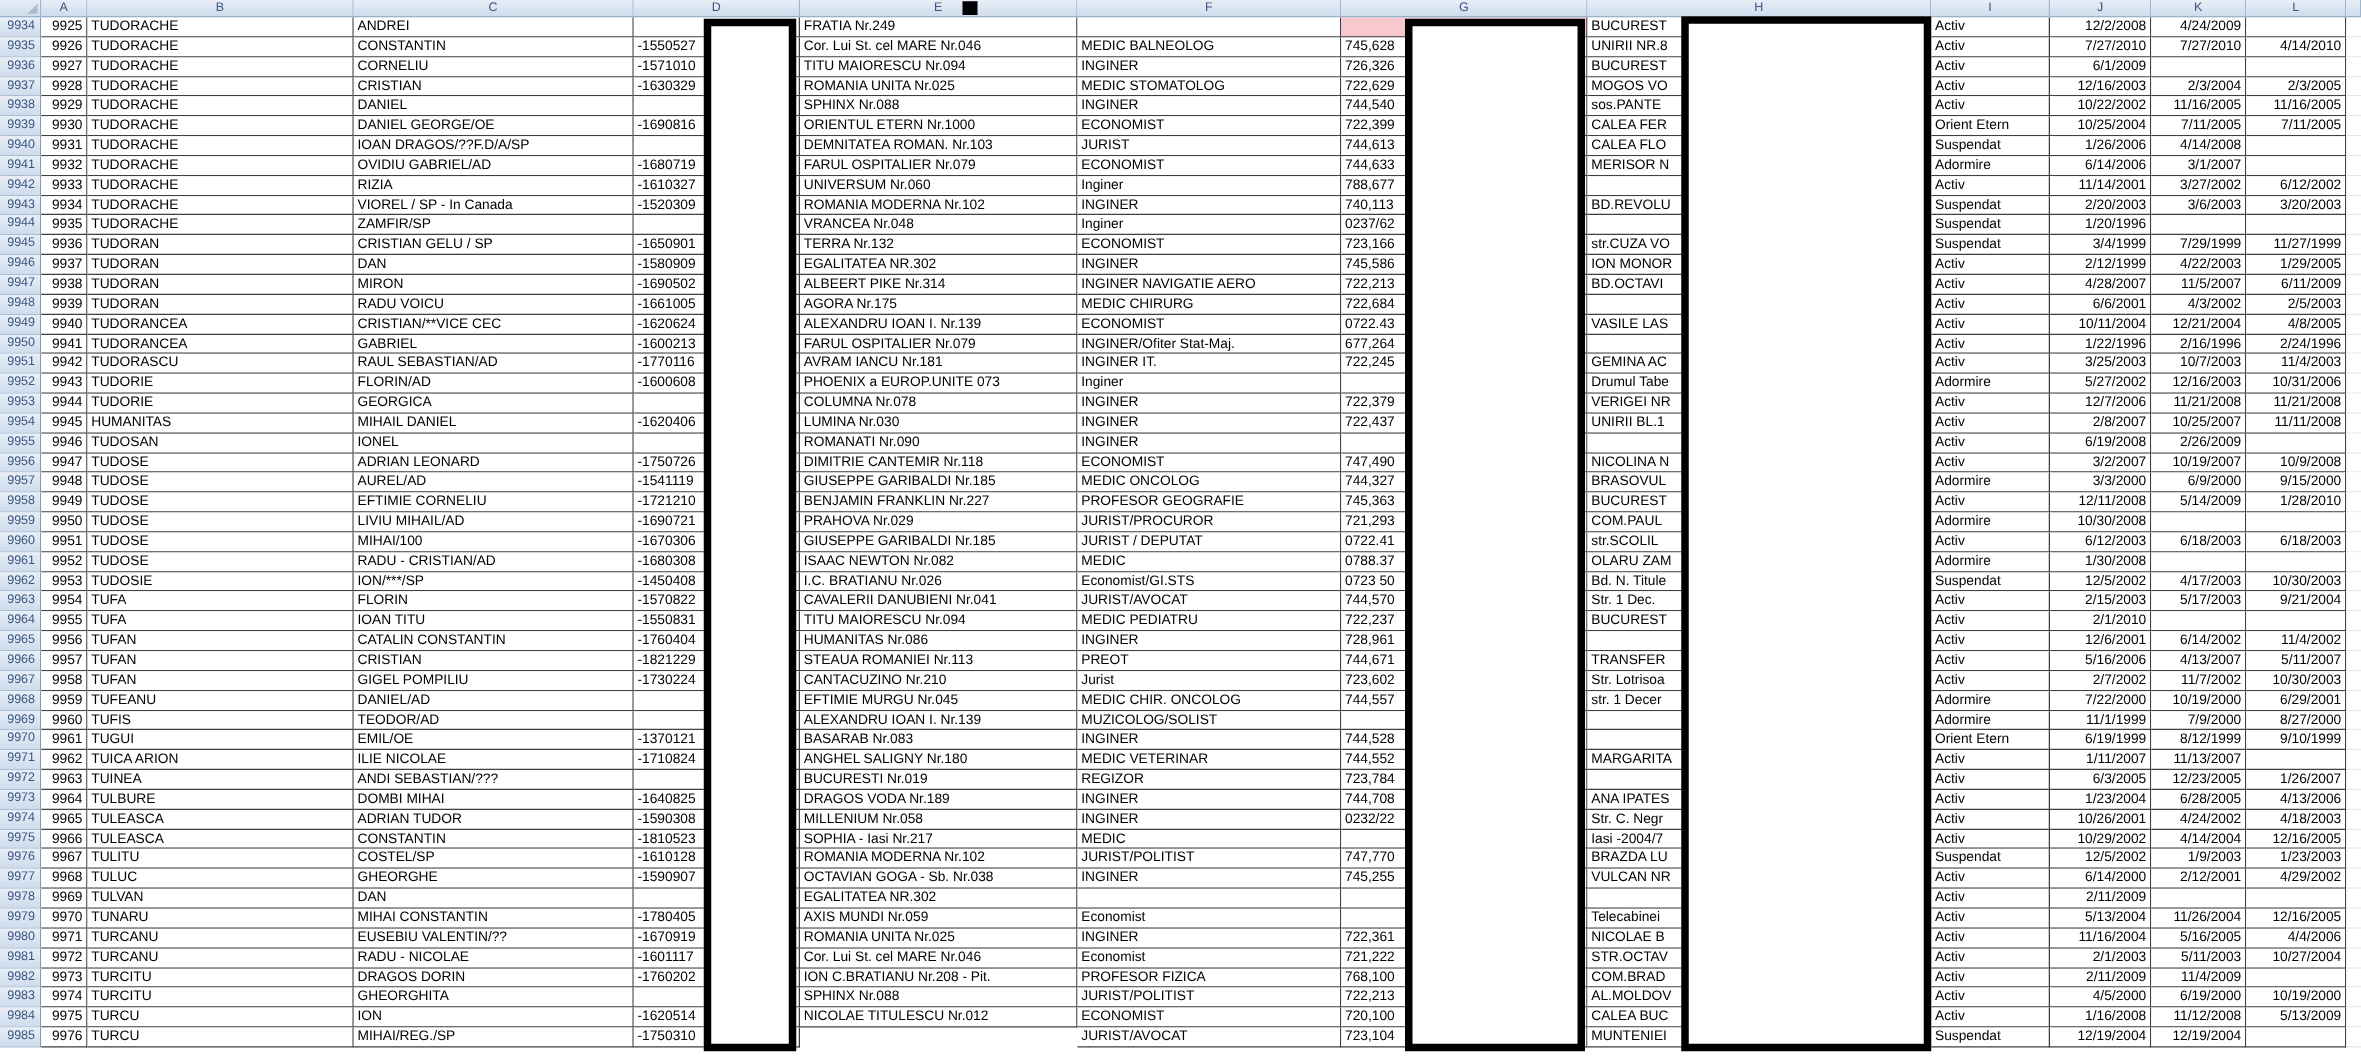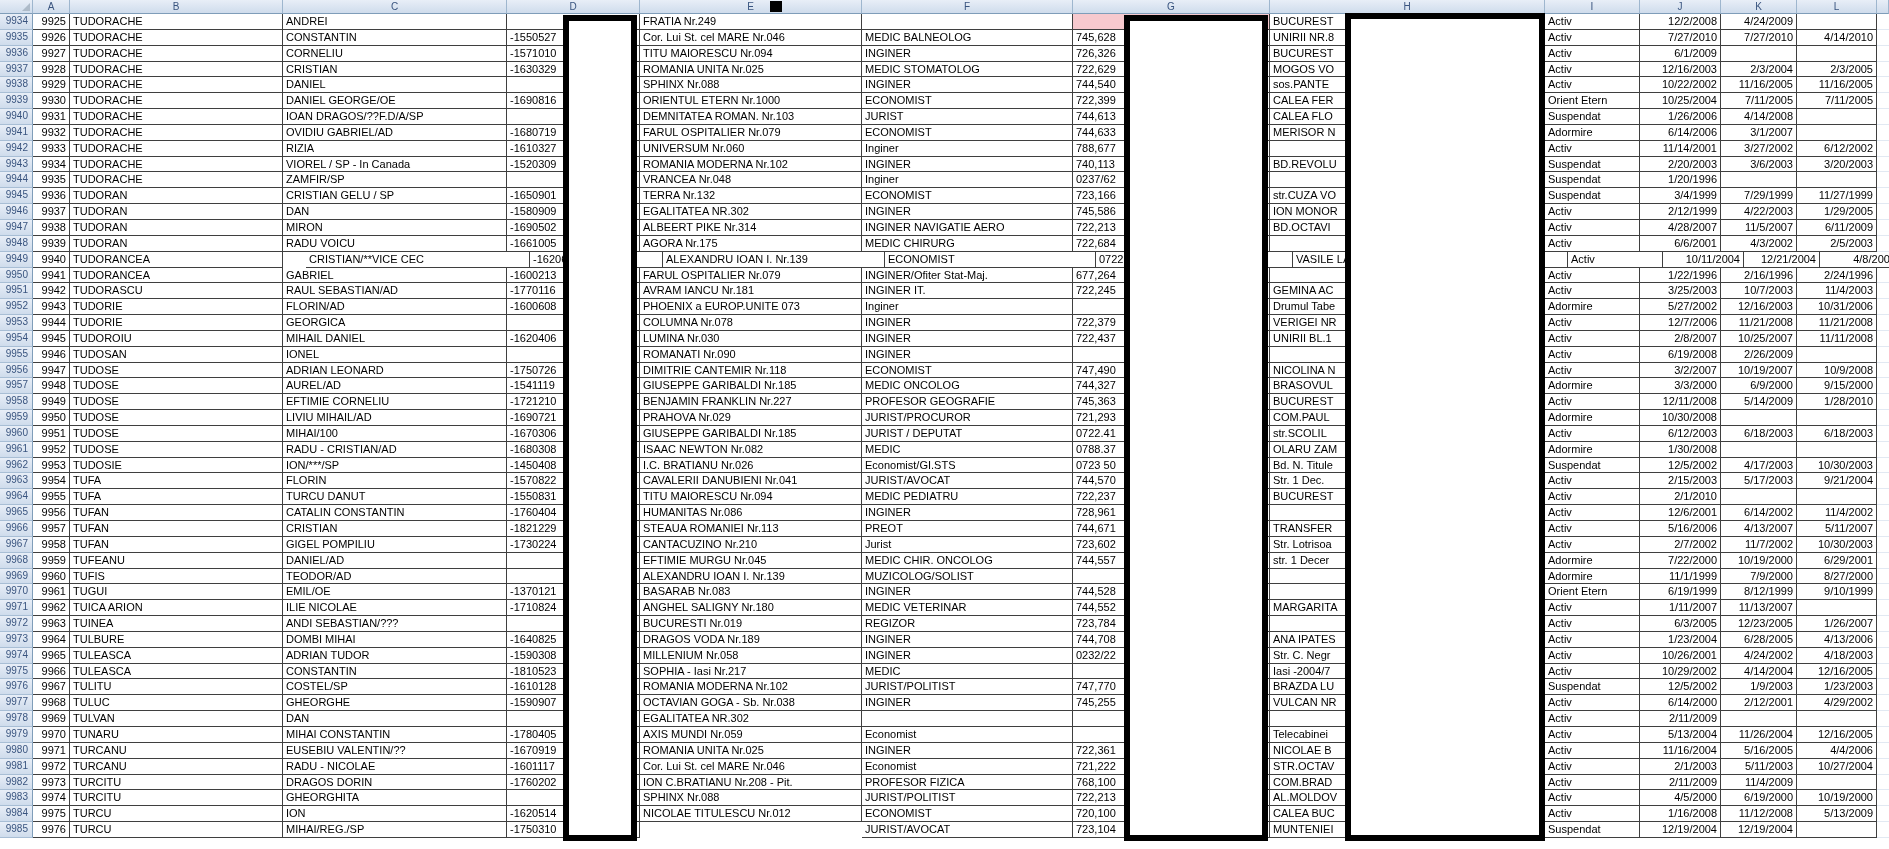--- a/index.html
+++ b/index.html
@@ -322,21 +322,21 @@
         <div class="c" style="width: 95px;">Activ</div>
         <div class="c num" style="width: 81px;">6/6/2001</div>
         <div class="c num" style="width: 76px;">4/3/2002</div>
         <div class="c num" style="width: 80px;">2/5/2003</div>
         <div class="c mcol" style="width: 12px;"></div>
       </div>
       <div class="row">
         <div class="c rh" style="width: 33px;">9949</div>
         <div class="c num" style="width: 37px;">9940</div>
         <div class="c" style="width: 213px;">TUDORANCEA</div>
-        <div class="c" style="width: 224px; margin-left: 23px;">CRISTIAN/**VICE CEC</div>
+        <div class="c" style="width: 224px;">CRISTIAN/**VICE CEC</div>
         <div class="c" style="width: 133px;">-1620624</div>
         <div class="c" style="width: 222px;">ALEXANDRU IOAN I.  Nr.139</div>
         <div class="c" style="width: 211px;">ECONOMIST</div>
         <div class="c" style="width: 197px;">0722.43</div>
         <div class="c" style="width: 275px;">VASILE LAS</div>
         <div class="c" style="width: 95px;">Activ</div>
         <div class="c num" style="width: 81px;">10/11/2004</div>
         <div class="c num" style="width: 76px;">12/21/2004</div>
         <div class="c num" style="width: 80px;">4/8/2005</div>
         <div class="c mcol" style="width: 12px;"></div>
@@ -401,21 +401,21 @@
         <div class="c" style="width: 275px;">VERIGEI NR</div>
         <div class="c" style="width: 95px;">Activ</div>
         <div class="c num" style="width: 81px;">12/7/2006</div>
         <div class="c num" style="width: 76px;">11/21/2008</div>
         <div class="c num" style="width: 80px;">11/21/2008</div>
         <div class="c mcol" style="width: 12px;"></div>
       </div>
       <div class="row">
         <div class="c rh" style="width: 33px;">9954</div>
         <div class="c num" style="width: 37px;">9945</div>
-        <div class="c" style="width: 213px;">TUDOROIU</div>
+        <div class="c" style="width: 213px;">HUMANITAS</div>
         <div class="c" style="width: 224px;">MIHAIL DANIEL</div>
         <div class="c" style="width: 133px;">-1620406</div>
         <div class="c" style="width: 222px;">LUMINA  Nr.030</div>
         <div class="c" style="width: 211px;">INGINER</div>
         <div class="c" style="width: 197px;">722,437</div>
         <div class="c" style="width: 275px;">UNIRII BL.1</div>
         <div class="c" style="width: 95px;">Activ</div>
         <div class="c num" style="width: 81px; text-align: right;">2/8/2007</div>
         <div class="c num" style="width: 76px;">10/25/2007</div>
         <div class="c num" style="width: 80px;">11/11/2008</div>
@@ -562,21 +562,21 @@
         <div class="c" style="width: 95px;">Activ</div>
         <div class="c num" style="width: 81px;">2/15/2003</div>
         <div class="c num" style="width: 76px;">5/17/2003</div>
         <div class="c num" style="width: 80px;">9/21/2004</div>
         <div class="c mcol" style="width: 12px;"></div>
       </div>
       <div class="row">
         <div class="c rh" style="width: 33px;">9964</div>
         <div class="c num" style="width: 37px;">9955</div>
         <div class="c" style="width: 213px;">TUFA</div>
-        <div class="c" style="width: 224px;">TURCU DANUT</div>
+        <div class="c" style="width: 224px;">IOAN TITU</div>
         <div class="c" style="width: 133px;">-1550831</div>
         <div class="c" style="width: 222px;">TITU MAIORESCU Nr.094</div>
         <div class="c" style="width: 211px;">MEDIC PEDIATRU</div>
         <div class="c" style="width: 197px;">722,237</div>
         <div class="c" style="width: 275px;">BUCUREST</div>
         <div class="c" style="width: 95px;">Activ</div>
         <div class="c num" style="width: 81px;">2/1/2010</div>
         <div class="c num" style="width: 76px;"></div>
         <div class="c num" style="width: 80px;"></div>
         <div class="c mcol" style="width: 12px;"></div>

